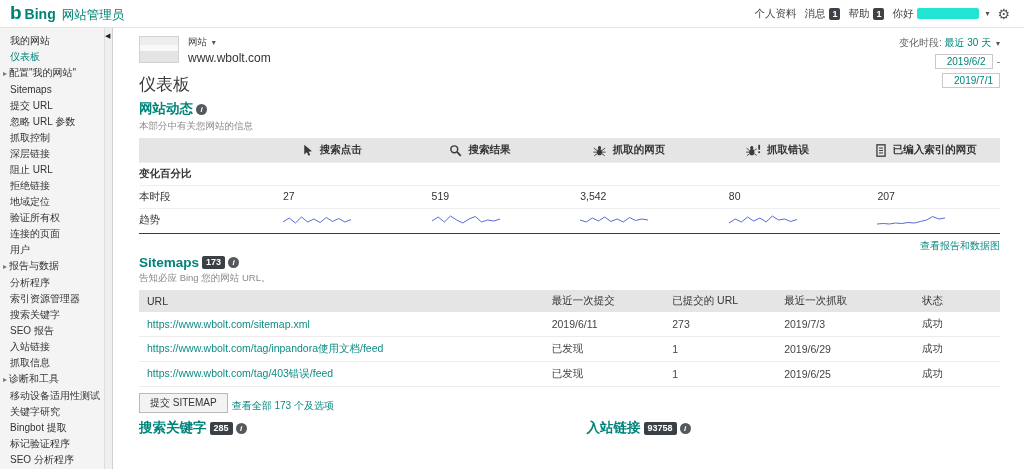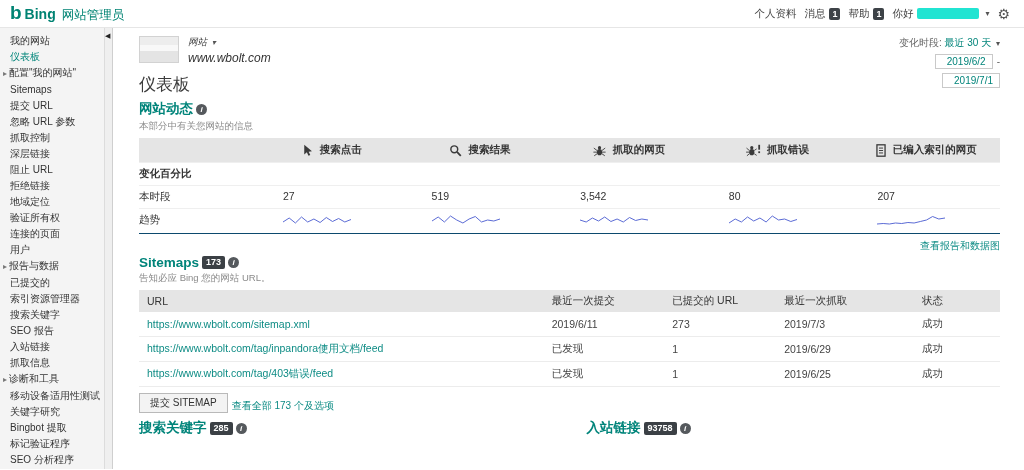--- a/index.html
+++ b/index.html
@@ -37,21 +37,21 @@
   .nav-item.section .sec-caret { color:#777; font-size:8px; margin-right:2px; }
   .nav-item.selected { color:#00857a; }
   .collapse-strip { width:9px; background:#efefef; border-left:1px solid #dcdcdc;
     border-right:1px solid #cfcfcf; position:relative; flex:none; cursor:pointer; }
   .collapse-arrow { position:absolute; top:4px; left:0; font-size:7px; color:#222; }
 
   main { flex:1; padding:8px 24px 0 26px; position:relative; overflow:hidden; }
 
   
   .page-head { display:flex; justify-content:space-between; }
-  .site-block { display:flex; gap:9px;font-style:italic; }
+  .site-block { display:flex; gap:9px; }
   .avatar { width:40px; height:27px; border:1px solid #d2d2d2;
     background:linear-gradient(#ededed 0 30%, #f8f8f8 30% 55%, #e4e4e4 55% 100%); }
   .site-label { font-size:9.5px; color:#444; cursor:pointer; }
   .site-url { font-size:12px; color:#333; margin-top:2px; }
   .page-title { font-size:17px; font-weight:normal; color:#3c3c3c; margin:8px 0 4px; }
   .period-block { text-align:right; font-size:10px; }
   .period-row { color:#666; cursor:pointer; }
   .teal { color:#00847a; }
   .date-row { margin-top:4px; display:flex; justify-content:flex-end; align-items:center; gap:4px; color:#666; }
   .date-box { display:inline-block; border:1px solid #c9c9c9; background:#fff; padding:1px 6px;
@@ -132,21 +132,21 @@
         <div class="nav-item link"><span>忽略 URL 参数</span></div>
         <div class="nav-item link"><span>抓取控制</span></div>
         <div class="nav-item link"><span>深层链接</span></div>
         <div class="nav-item link"><span>阻止 URL</span></div>
         <div class="nav-item link"><span>拒绝链接</span></div>
         <div class="nav-item link"><span>地域定位</span></div>
         <div class="nav-item link"><span>验证所有权</span></div>
         <div class="nav-item link"><span>连接的页面</span></div>
         <div class="nav-item link"><span>用户</span></div>
         <div class="nav-item section"><span class="sec-caret">▸</span><span>报告与数据</span></div>
-        <div class="nav-item link"><span>已提交的</span></div>
+        <div class="nav-item link"><span>分析程序</span></div>
         <div class="nav-item link"><span>索引资源管理器</span></div>
         <div class="nav-item link"><span>搜索关键字</span></div>
         <div class="nav-item link"><span>SEO 报告</span></div>
         <div class="nav-item link"><span>入站链接</span></div>
         <div class="nav-item link"><span>抓取信息</span></div>
         <div class="nav-item section"><span class="sec-caret">▸</span><span>诊断和工具</span></div>
         <div class="nav-item link"><span>移动设备适用性测试</span></div>
         <div class="nav-item link"><span>关键字研究</span></div>
         <div class="nav-item link"><span>Bingbot 提取</span></div>
         <div class="nav-item link"><span>标记验证程序</span></div>

